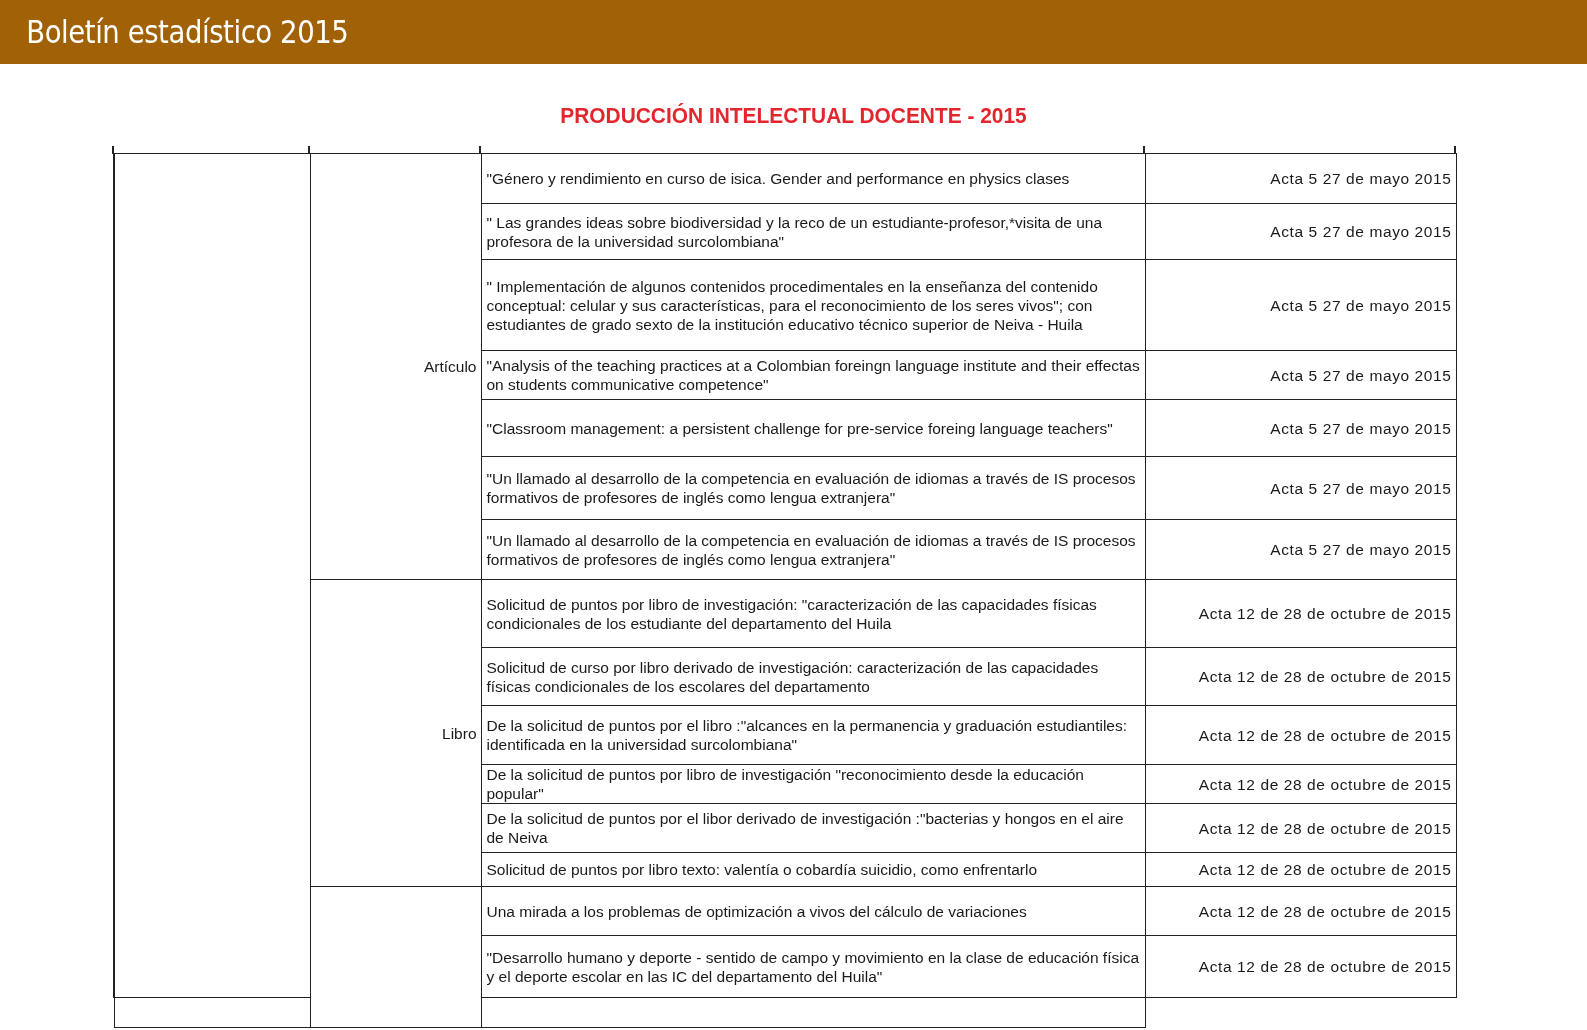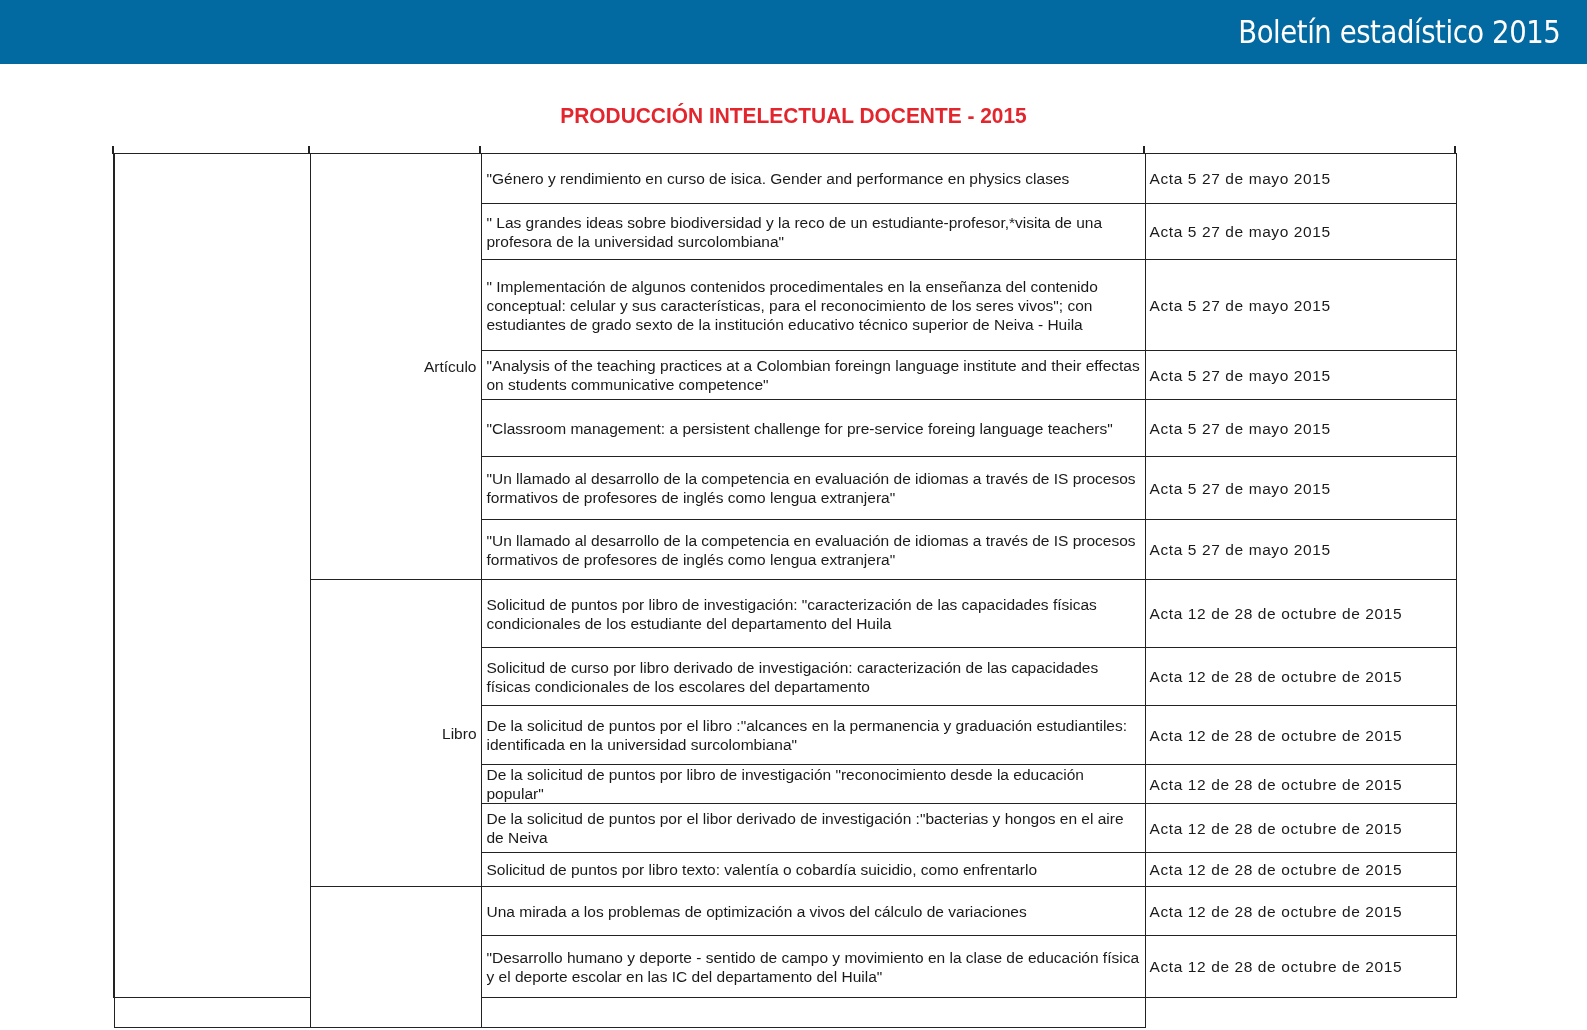--- a/index.html
+++ b/index.html
@@ -3,22 +3,22 @@
 <meta charset="utf-8">
 <style>
   html, body { margin: 0; padding: 0; }
   body {
     width: 1587px; height: 1030px; overflow: hidden;
     background: #ffffff; position: relative;
     font-family: "Liberation Sans", sans-serif;
   }
   .banner {
     position: absolute; left: 0; top: 0; width: 1587px; height: 64px;
-    background: #0369a1;
-    display: flex; align-items: center; justify-content: flex-end;
+    background: #a16207;
+    display: flex; align-items: center; justify-content: flex-start;
   }
   .banner-title {
     color: #ffffff; font-family: "DejaVu Sans", sans-serif;
     font-size: 32px; letter-spacing: -0.5px; transform: scaleX(0.86);
     font-weight: normal;
   }
   .doc-title {
     position: absolute; top: 103px; left: 0; width: 1587px; text-align: center;
     color: #e3262d; font-family: "Liberation Sans", sans-serif;
     font-weight: bold; font-size: 22px; transform: scaleX(0.95);
@@ -28,21 +28,21 @@
     border-collapse: collapse; table-layout: fixed;
     font-family: "Liberation Sans", sans-serif; font-size: 15.5px; color: #1a1a1a;
   }
   .tbl td {
     border: 1.5px solid #222; padding: 0 4px; vertical-align: middle;
     line-height: 19px; overflow: hidden;
   }
   .tbl td.c-area { border-left: 2px solid #222; }
   .tbl td.c-type { text-align: right; }
   .tbl td.c-title { text-align: left; padding-left: 5px; }
-  .tbl td.c-acta { text-align: left; letter-spacing: 0.6px; border-right: 1.5px solid #222; }
+  .tbl td.c-acta { text-align: right; letter-spacing: 0.6px; border-right: 1.5px solid #222; }
   .col-area { width: 196px; }
   .col-type { width: 171px; }
   .col-title { width: 664px; }
   .col-acta { width: 311px; }
   .top-ticks { position: absolute; top: 146px; height: 8px; width: 2px; background: #222; }
 </style>
 </head>
 <body>
 
 <div class="banner">

